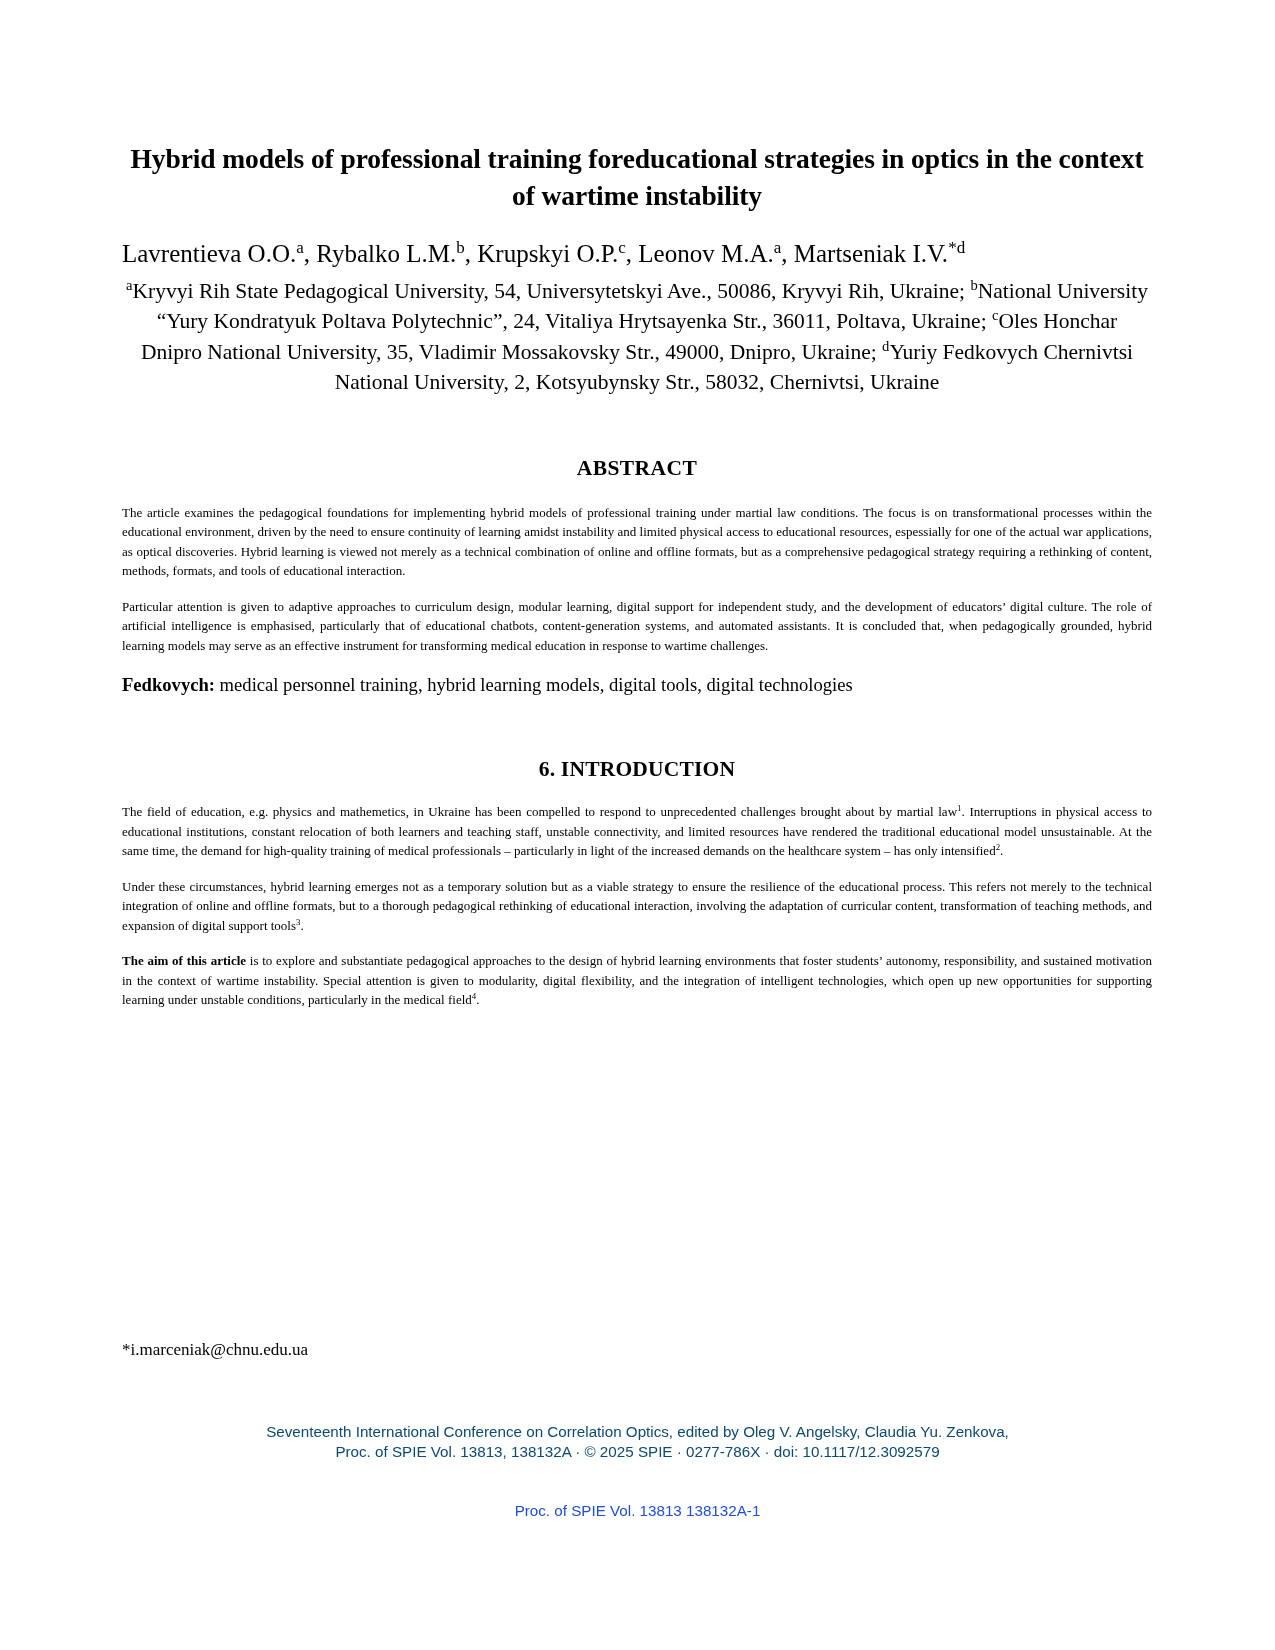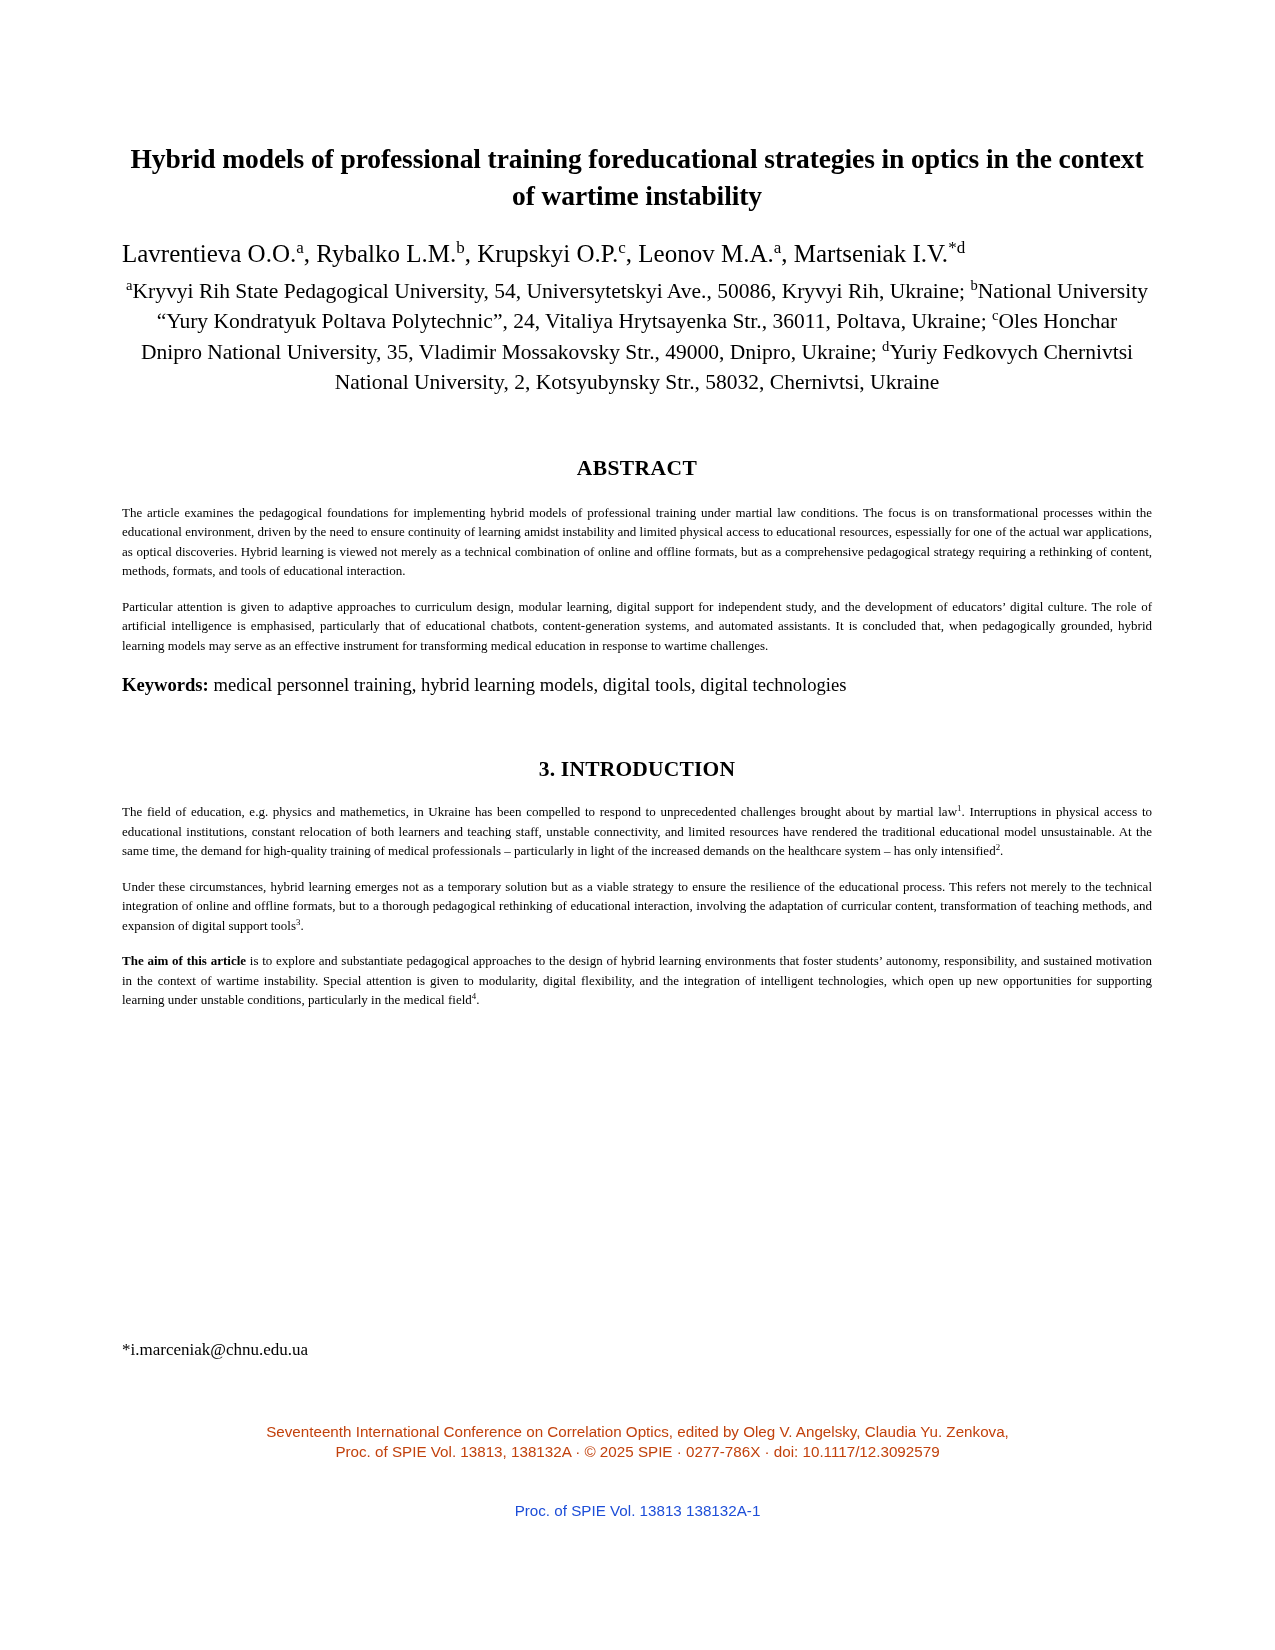--- a/index.html
+++ b/index.html
@@ -99,21 +99,21 @@
   }
   .conf-block {
     position: absolute;
     left: 0;
     top: 1422px;
     width: 1275px;
     text-align: center;
     font-family: "Liberation Sans", sans-serif;
     font-size: 15.2px;
     line-height: 1.32;
-    color: #c2410c;
+    color: #0c4a6e;
   }
   .page-footer {
     position: absolute;
     left: 0;
     top: 1502px;
     width: 1275px;
     text-align: center;
     font-family: "Liberation Sans", sans-serif;
     font-size: 15.2px;
     color: #1d4ed8;
@@ -140,24 +140,24 @@
       <sup>c</sup>Oles Honchar Dnipro National University, 35, Vladimir Mossakovsky Str., 49000, Dnipro, Ukraine;
       <sup>d</sup>Yuriy Fedkovych Chernivtsi National University, 2, Kotsyubynsky Str., 58032, Chernivtsi, Ukraine
     </div>
 
     <div class="abstract-head">ABSTRACT</div>
 
     <p class="body-par">The article examines the pedagogical foundations for implementing hybrid models of professional training under martial law conditions. The focus is on transformational processes within the educational environment, driven by the need to ensure continuity of learning amidst instability and limited physical access to educational resources, espessially for one of the actual war applications, as optical discoveries. Hybrid learning is viewed not merely as a technical combination of online and offline formats, but as a comprehensive pedagogical strategy requiring a rethinking of content, methods, formats, and tools of educational interaction.</p>
     <p class="body-par">Particular attention is given to adaptive approaches to curriculum design, modular learning, digital support for independent study, and the development of educators’ digital culture. The role of artificial intelligence is emphasised, particularly that of educational chatbots, content-generation systems, and automated assistants. It is concluded that, when pedagogically grounded, hybrid learning models may serve as an effective instrument for transforming medical education in response to wartime challenges.</p>
 
     <p class="keywords">
-      <b>Keywords:</b><span> medical personnel training, hybrid learning models, digital tools, digital technologies</span>
+      <b>Fedkovych:</b><span> medical personnel training, hybrid learning models, digital tools, digital technologies</span>
     </p>
 
-    <div class="section-head">3. INTRODUCTION</div>
+    <div class="section-head">6. INTRODUCTION</div>
 
     <p class="body-par">
       The field of education, e.g. physics and mathemetics, in Ukraine has been compelled to respond to unprecedented
       challenges brought about by martial law<sup>1</sup>. Interruptions in physical access to educational institutions, constant relocation
       of both learners and teaching staff, unstable connectivity, and limited resources have rendered the traditional educational
       model unsustainable. At the same time, the demand for high-quality training of medical professionals – particularly in
       light of the increased demands on the healthcare system – has only intensified<sup>2</sup>.
     </p>
 
     <p class="body-par">

